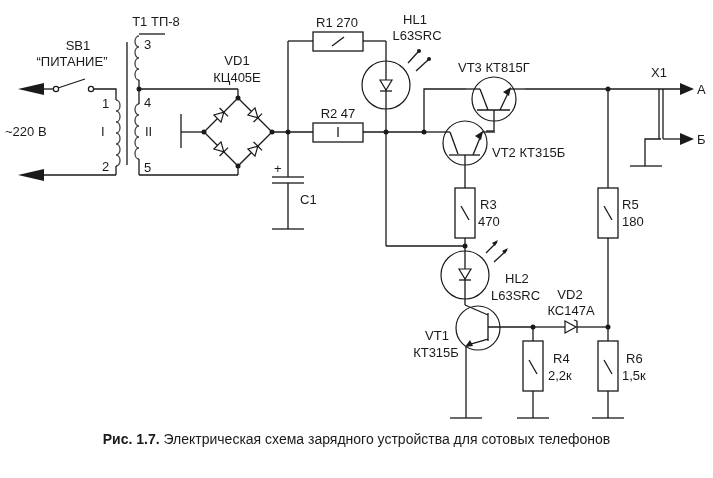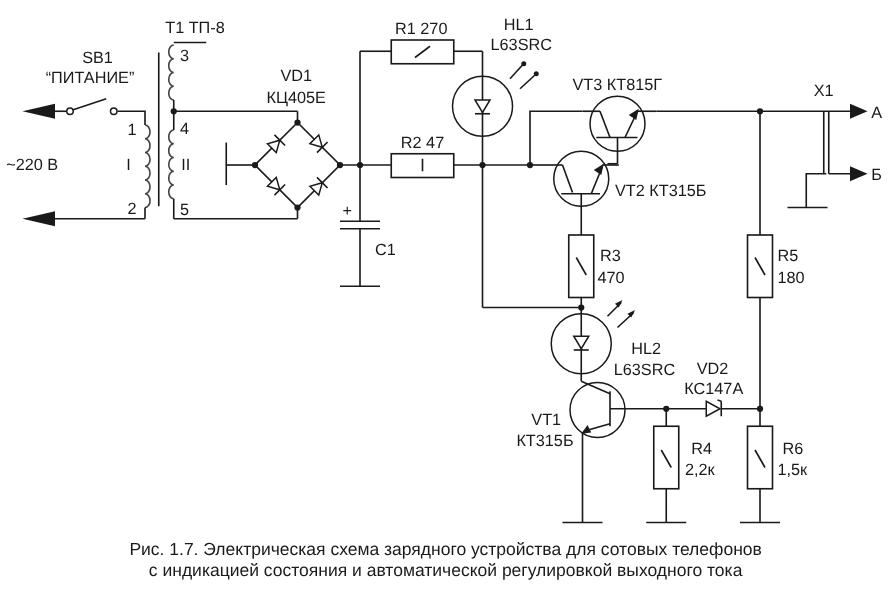--- a/index.html
+++ b/index.html
@@ -5,21 +5,21 @@
   html, body { margin: 0; padding: 0; background: #ffffff; }
   body { width: 713px; height: 478px; position: relative; overflow: hidden;
          font-family: "Liberation Sans", sans-serif; }
   svg#schematic { position: absolute; left: 0; top: 0; }
   svg text { font-family: "Liberation Sans", sans-serif; font-size: 13px; fill: #1a1a1a; }
   .w { stroke: #1a1a1a; stroke-width: 1.3; fill: none; }
   .t { stroke: #444; stroke-width: 1.3; fill: none; }
   .f { fill: #1a1a1a; stroke: none; }
   .caption { position: absolute; left: 0; width: 713px; top: 431px; text-align: center;
              font-size: 14px; line-height: 17px; color: #1a1a1a; }
-  .caption b { font-weight: normal; }
+  .caption b { font-weight: bold; }
 </style>
 </head>
 <body>
 
 <svg id="schematic" width="713" height="430" viewBox="0 0 713 430">
 
   <g>
     <polygon class="f" points="18,89 44,83 44,95"></polygon>
     <line class="w" x1="44" y1="89" x2="53" y2="89"></line>
     <polygon class="f" points="18,175 44,169 44,181"></polygon>
@@ -250,14 +250,13 @@
   <text x="437" y="340" text-anchor="middle">VT1</text>
   <text x="436" y="357" text-anchor="middle">КТ315Б</text>
   <text x="553" y="363">R4</text>
   <text x="548" y="380">2,2к</text>
   <text x="626" y="363">R6</text>
   <text x="622" y="380">1,5к</text>
 </svg>
 
 <div class="caption">
   <div><b>Рис. 1.7.</b><span> Электрическая схема зарядного устройства для сотовых телефонов</span></div>
-  <div>с индикацией состояния и автоматической регулировкой выходного тока</div>
 </div>
 
 </body></html>

